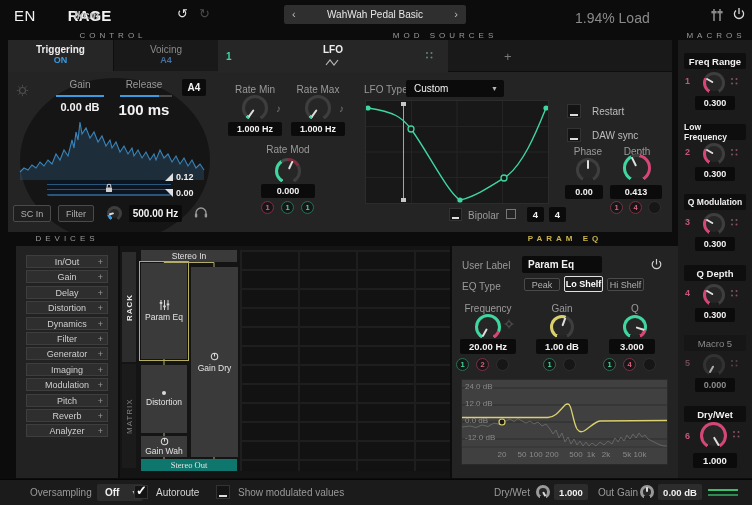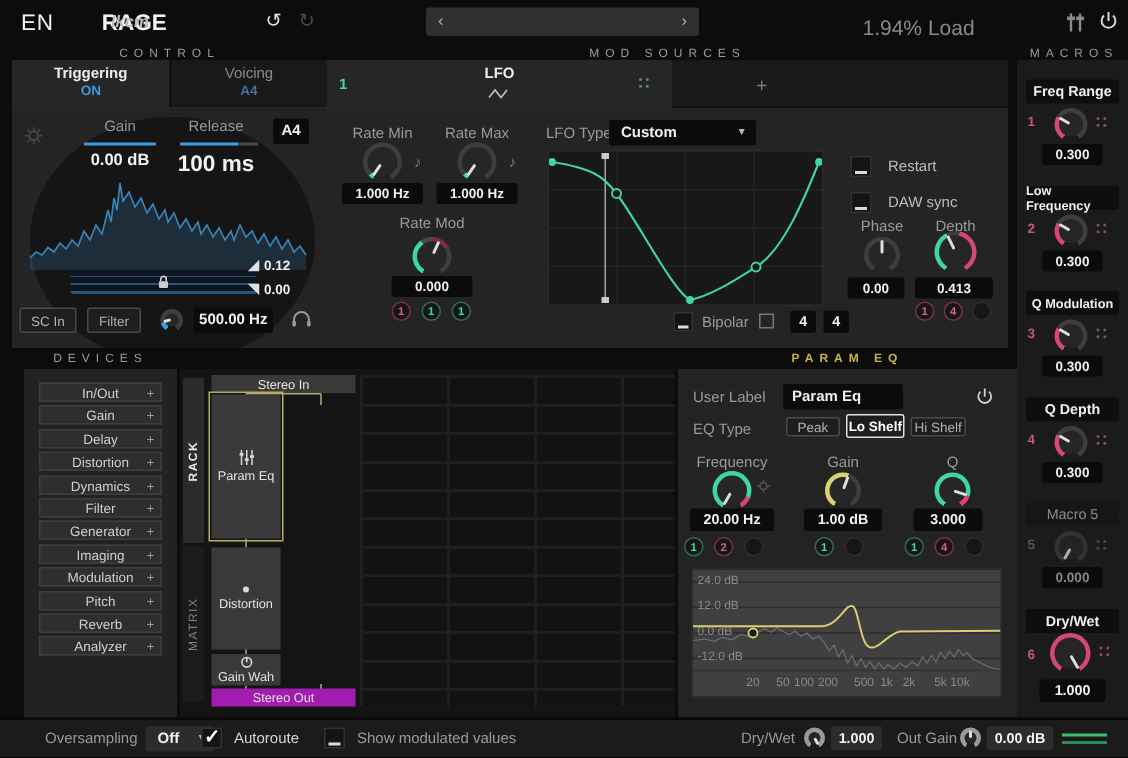--- a/index.html
+++ b/index.html
@@ -45,20 +45,21 @@
 
 <div id="app">
 
   <div class="abs" style="left:0;top:0;width:752px;height:30px;">
     <span class="abs" style="left:14px;top:7px;font-size:15px;color:#f2f2f2;"><span style="font-weight:300;letter-spacing:.5px;">EN</span><span style="font-weight:bold;padding-left:32px;">RAGE</span></span>
     <span class="abs" style="left:74px;top:9px;font-size:11px;font-weight:bold;font-style:italic;color:#bdbdbd;">lkcm</span>
     <span class="abs" style="left:177px;top:6px;font-size:13px;color:#e0e0e0;">↺</span>
     <span class="abs" style="left:199px;top:6px;font-size:13px;color:#4a4a4a;">↻</span>
     <div class="abs" style="left:284px;top:5px;width:182px;height:19px;background:#2f2f2f;border-radius:2px;">
       <span class="abs" style="left:8px;top:3px;color:#bbb;font-size:11px;">‹</span>
+      <span class="abs" style="left:0;right:0;top:4px;text-align:center;font-size:10px;color:#e8e8e8;">WahWah Pedal Basic</span>
       <span class="abs" style="right:8px;top:3px;color:#bbb;font-size:11px;">›</span>
     </div>
     <span class="abs" style="left:575px;top:10px;font-size:14px;color:#8a8a8a;">1.94% Load</span>
     <svg class="abs" style="left:710px;top:8px;" width="14" height="14">
       <line x1="4" y1="1" x2="4" y2="13" stroke="#8a8a8a" stroke-width="1.6"></line>
       <line x1="10" y1="1" x2="10" y2="13" stroke="#8a8a8a" stroke-width="1.6"></line>
       <rect x="1.4" y="3" width="5.2" height="2.4" fill="#8a8a8a"></rect>
       <rect x="7.4" y="3" width="5.2" height="2.4" fill="#8a8a8a"></rect>
     </svg>
     <svg class="abs" style="left:732px;top:7px;" width="14" height="14">
@@ -160,21 +161,21 @@
     <div class="knob" style="left:57px;top:118px;width:26px;height:26px;background:conic-gradient(from 210deg,#3fd6a0 0 115deg,#4a4a4a 115deg 150deg,#7e2d3f 150deg 210deg,#3e3e3e 210deg 300deg,transparent 300deg);">
         <i style="transform:rotate(25deg);"></i>
       </div>
     <div class="vbox" style="left:43px;top:144px;width:54px;height:14px;font-size:9px;">0.000</div>
     <span class="badge r" style="left:43px;top:161px;">1</span>
     <span class="badge g" style="left:63px;top:161px;">1</span>
     <span class="badge g" style="left:83px;top:161px;">1</span>
 
     <div class="lbl" style="left:146px;top:44px;">LFO Type</div>
     <div class="abs" style="left:188px;top:40px;width:98px;height:17px;background:#0b0b0b;border-radius:2px;">
-      <span class="abs" style="left:8px;top:3px;font-size:10px;font-weight:bold;color:#f0f0f0;">Custom</span>
+      <span class="abs" style="left:8px;top:3px;font-size:10px;font-weight:normal;color:#f0f0f0;">Custom</span>
       <span class="abs" style="right:6px;top:5px;font-size:7px;color:#b5b5b5;">▼</span>
     </div>
 
     <div class="abs" style="left:147px;top:60px;width:184px;height:104px;background:#181818;border:1px solid #2c2c2c;box-sizing:border-box;">
       <svg width="182" height="102">
         <line x1="45.5" y1="0" x2="45.5" y2="102" stroke="#242424"></line>
         <line x1="91" y1="0" x2="91" y2="102" stroke="#242424"></line>
         <line x1="136.5" y1="0" x2="136.5" y2="102" stroke="#242424"></line>
         <line x1="0" y1="25.5" x2="182" y2="25.5" stroke="#242424"></line>
         <line x1="0" y1="51" x2="182" y2="51" stroke="#242424"></line>
@@ -355,21 +356,28 @@
       <span style="width:4px;height:4px;border-radius:50%;background:#d8d8d8;"></span>
       <span>Distortion</span>
     </div>
     <div class="node" style="left:21px;top:190px;width:46px;height:21px;gap:0;">
       <svg width="9" height="9">
           <circle cx="4.5" cy="4.5" r="3.2" fill="none" stroke="#d8d8d8" stroke-width="1.1"></circle>
           <line x1="4.5" y1="4.5" x2="4.5" y2="1" stroke="#d8d8d8" stroke-width="1.1"></line>
         </svg>
       <span>Gain Wah</span>
     </div>
-    <div class="node" style="left:21px;top:213px;width:96px;height:12px;background:#a21caf;">
+    <div class="node" style="left:71px;top:21px;width:47px;height:190px;">
+      <svg width="9" height="9">
+          <circle cx="4.5" cy="4.5" r="3.2" fill="none" stroke="#d8d8d8" stroke-width="1.1"></circle>
+          <line x1="4.5" y1="4.5" x2="4.5" y2="1" stroke="#d8d8d8" stroke-width="1.1"></line>
+        </svg>
+      <span>Gain Dry</span>
+    </div>
+    <div class="node" style="left:21px;top:213px;width:96px;height:12px;background:#0f766e;font-family:Liberation Serif, serif;">
         <span>Stereo Out</span>
       </div>
   </div>
 
   <div class="hdr" style="left:452px;top:234px;width:226px;color:#c9b44a;font-weight:bold;">PARAM EQ</div>
   <div class="abs" style="left:452px;top:246px;width:226px;height:232px;background:#232323;">
     <div class="lbl" style="left:10px;top:14px;">User Label</div>
     <div class="abs" style="left:70px;top:10px;width:80px;height:17px;background:#0b0b0b;border-radius:2px;">
       <span class="abs" style="left:6px;top:3px;font-size:10px;font-weight:bold;color:#f0f0f0;">Param Eq</span>
     </div>

